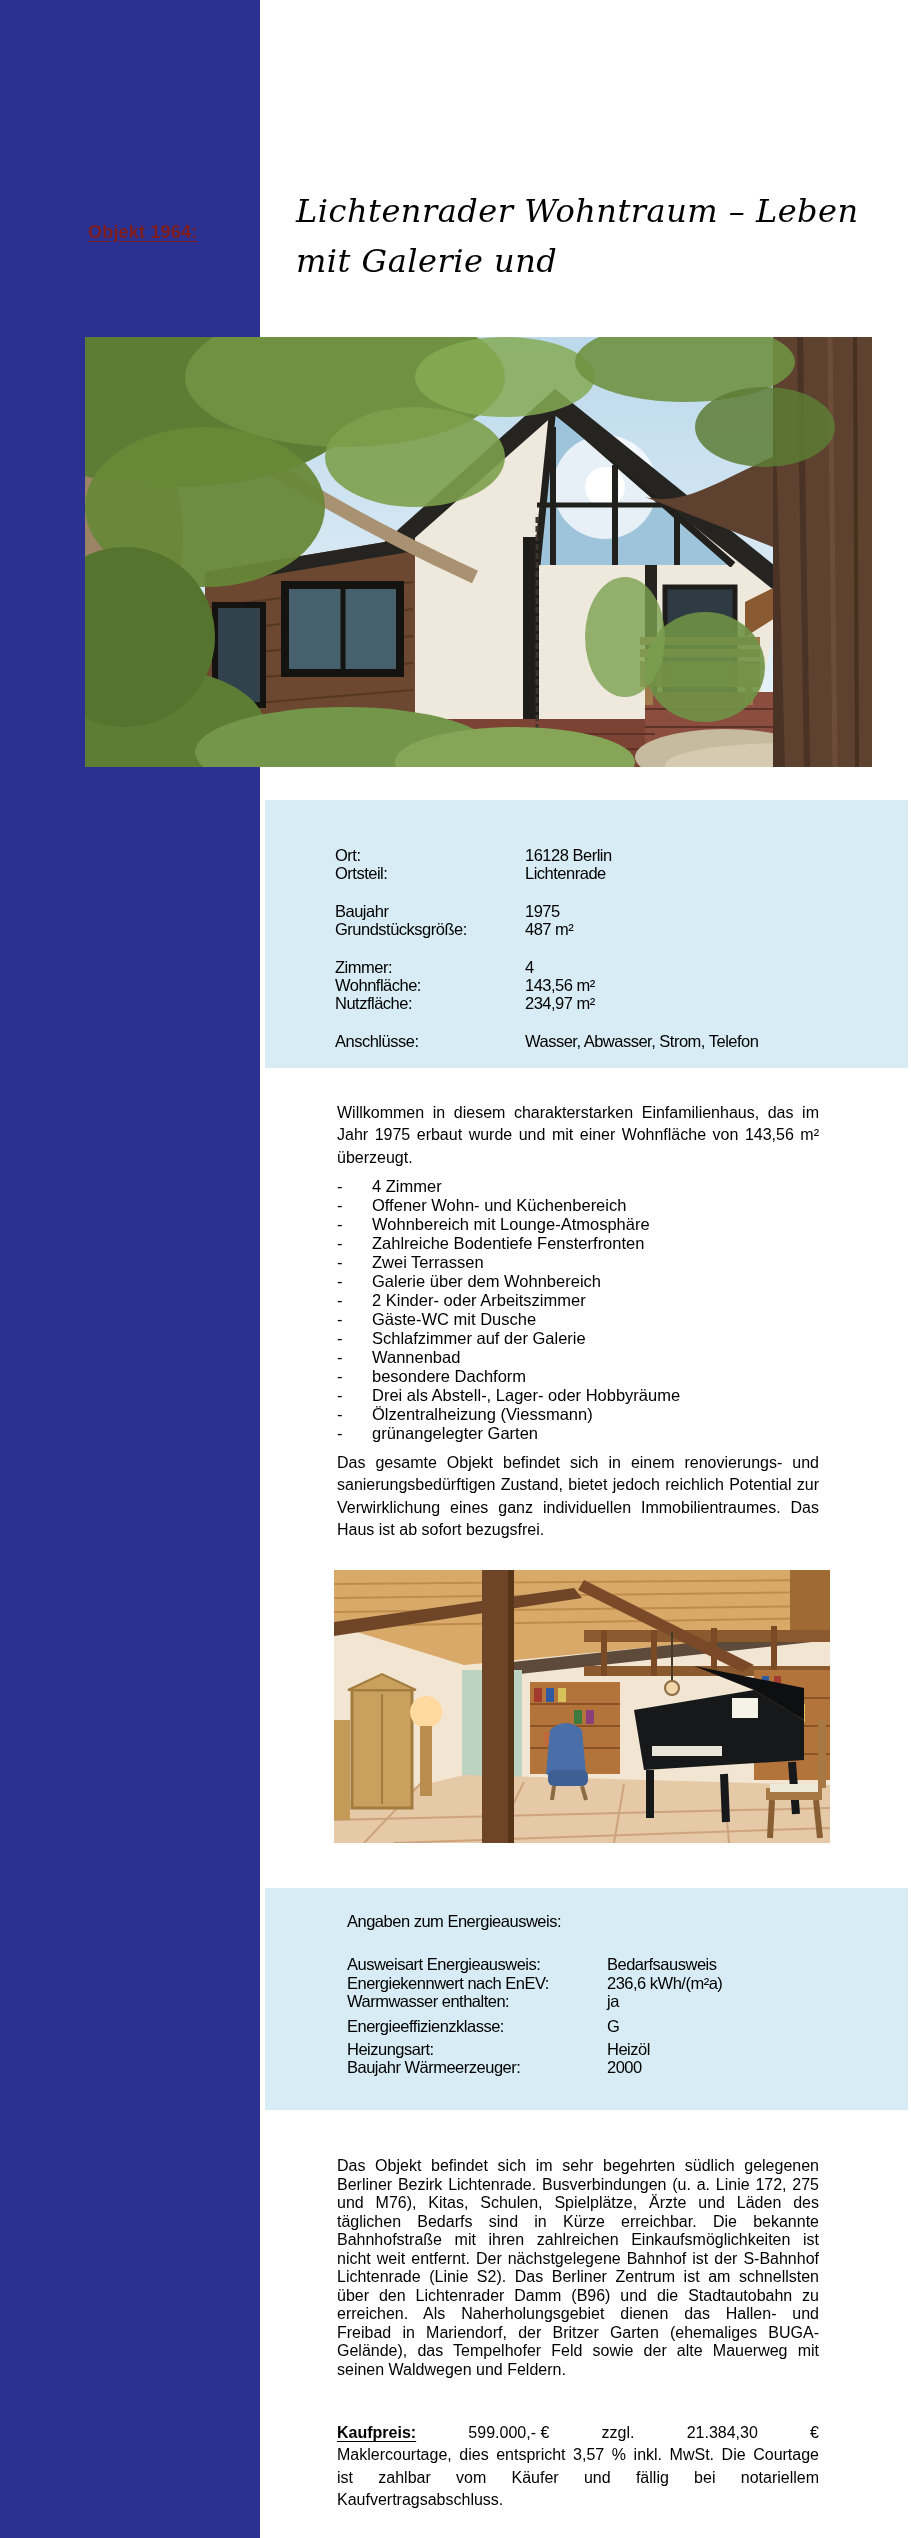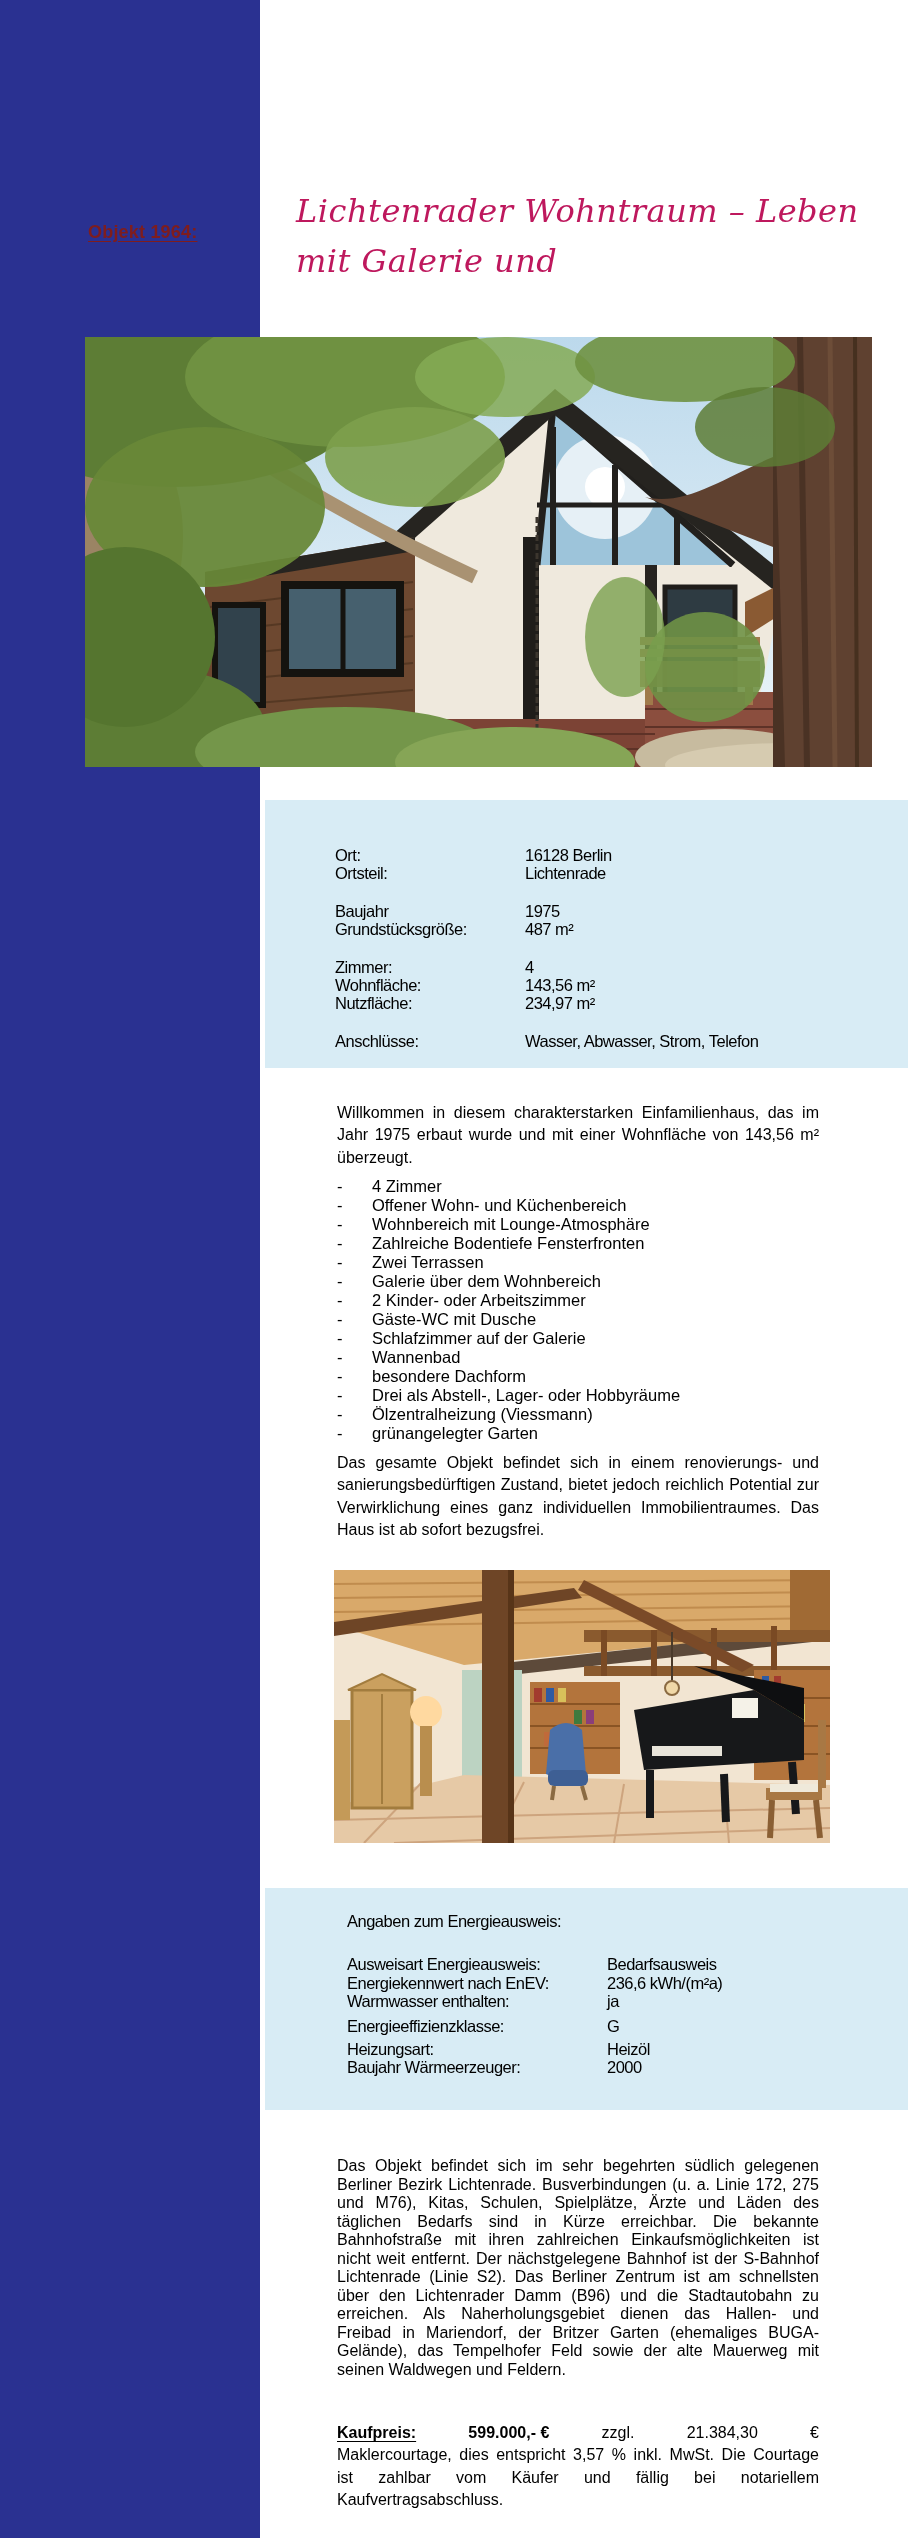--- a/index.html
+++ b/index.html
@@ -18,21 +18,21 @@
   .object-label{
     position:absolute;left:88px;top:222px;
     color:#7f1d1d;font-size:18px;font-weight:bold;
     text-decoration:underline;text-underline-offset:3px;
     letter-spacing:.2px;
   }
   .main-title{
     position:absolute;left:296px;top:186px;width:600px;
     font-family:"DejaVu Serif","Liberation Serif",serif;
     font-style:italic;font-weight:400;
-    font-size:32px;line-height:50px;color:#be185d;
+    font-size:32px;line-height:50px;color:#000000;
     letter-spacing:.5px;
   }
   .photo{position:absolute;display:block;}
   .photo-exterior{left:85px;top:337px;}
   .photo-interior{left:334px;top:1570px;}
   .panel{
     position:absolute;left:265px;width:643px;
     background:#d8ecf5;
     font-size:16.5px;letter-spacing:-0.5px;
   }
@@ -55,21 +55,21 @@
   .para-intro .line,.para-condition .line{line-height:22.3px;}
   .para-condition{top:1452px;}
   .para-location{top:2157px;}
   .para-location .line{line-height:18.5px;}
   .feature-list{position:absolute;left:337px;top:1177px;width:482px;font-size:16.5px;}
   .feature-item{display:flex;line-height:19px;}
   .feature-item .dash{flex:0 0 35px;}
   .price-block{position:absolute;left:337px;top:2422px;width:482px;font-size:16px;}
   .price-line-1{display:flex;justify-content:space-between;line-height:22.3px;}
   .price-label{font-weight:bold;text-decoration:underline;text-underline-offset:3px;}
-  .price-amount{font-weight:bold;}
+  .price-amount{font-weight:normal;}
   .price-lines .line{line-height:22.3px;text-align:justify;text-align-last:justify;}
   .price-lines .line:last-child{text-align-last:left;}
 </style>
 </head>
 <body>
 
 <div class="page">
 
   <div class="blue-bar"></div>
 

